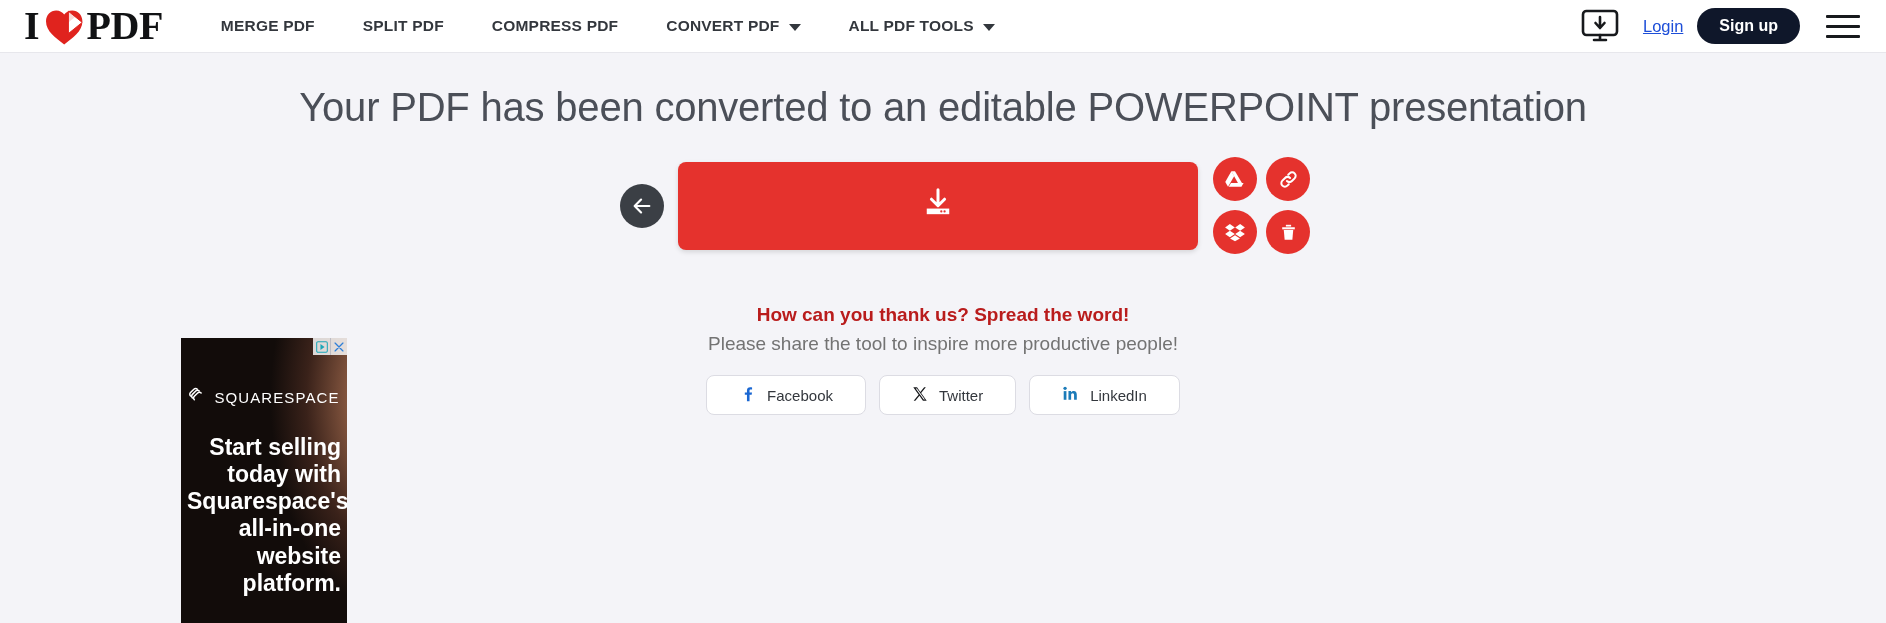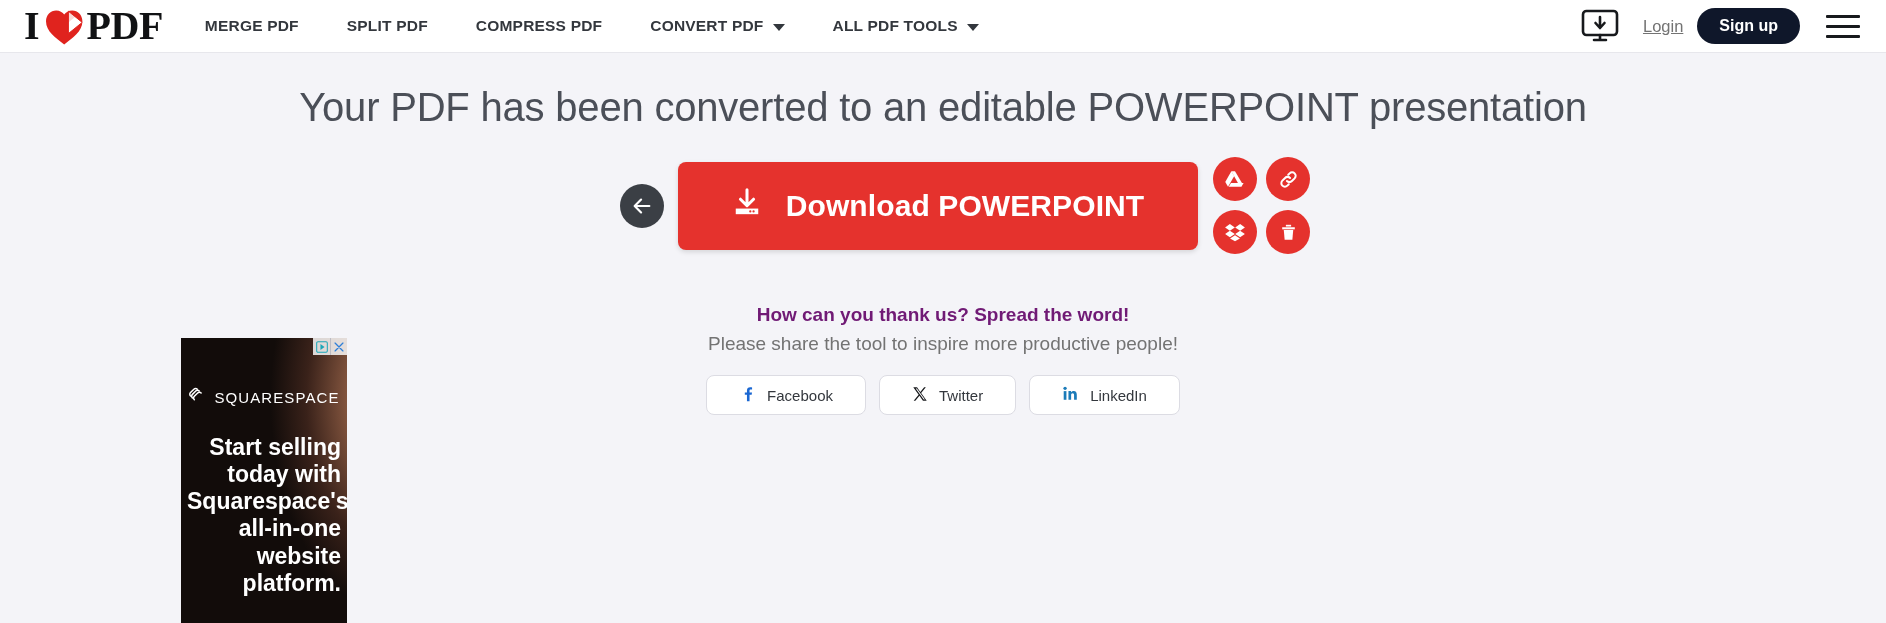--- a/index.html
+++ b/index.html
@@ -72,21 +72,21 @@
     font-weight: bold;
     color: #33373d;
     letter-spacing: 0.2px;
     padding: 0 24px;
     cursor: pointer;
     white-space: nowrap;
     display: flex;
     align-items: center;
     gap: 9px;
   }
-  .nav-item:first-child { padding-left: 0; }
+  .nav-item:first-child { padding-left: 0; margin-left: 16px; }
   .caret {
     width: 0; height: 0;
     border-left: 6px solid transparent;
     border-right: 6px solid transparent;
     border-top: 7px solid #33373d;
     display: inline-block;
     position: relative;
     top: 1px;
   }
 
@@ -96,21 +96,21 @@
     gap: 0;
     flex: 0 0 auto;
   }
   .desktop-icon {
     width: 42px; height: 34px;
     margin-right: 22px;
     cursor: pointer;
   }
   .login-link {
     font-size: 16.5px;
-    color: #737373;
+    color: #1d4ed8;
     margin-right: 14px;
     cursor: pointer;
     white-space: nowrap;
     text-decoration: underline;
   }
   .signup-btn {
     background: #0f172a;
     color: #fff;
     font-size: 16px;
     font-weight: bold;
@@ -213,21 +213,21 @@
   }
 
   
   .share-block {
     text-align: center;
     margin-top: 50px;
   }
   .share-title {
     font-size: 19px;
     font-weight: bold;
-    color: #701a75;
+    color: #b91c1c;
     margin-bottom: 7px;
   }
   .share-sub {
     font-size: 19px;
     color: #737373;
     margin-bottom: 20px;
   }
   .share-buttons {
     display: flex;
     justify-content: center;
@@ -378,21 +378,20 @@
 
     <button class="download-btn">
       <span>
         <svg viewBox="0 0 32 32" width="30" height="30">
           <path d="M16 3 L16 19 M9 13 L16 20 L23 13" fill="none" stroke="#ffffff" stroke-width="3.2" stroke-linecap="round" stroke-linejoin="round"></path>
           <path d="M4 23 h24 v6 h-24 z" fill="#ffffff"></path>
           <circle cx="23" cy="26" r="1.2" fill="#e5322d"></circle>
           <circle cx="19.5" cy="26" r="1.2" fill="#e5322d"></circle>
         </svg>
       </span>
-      <span>Download POWERPOINT</span>
     </button>
 
     <div class="side-icons">
 
       <div class="circle-icon">
         <svg viewBox="0 0 24 24" width="22" height="22">
           <path d="M12 3.6 L19.6 16.4 H15.2 L8 3.6 Z" fill="#ffffff"></path>
           <path d="M8 3.6 L1.4 15.2 L4.4 20.4 L11.2 8.8 Z" fill="#ffffff"></path>
           <path d="M5.2 20.4 H19 L21.4 16.4 H7.6 Z" fill="#ffffff"></path>
         </svg>

